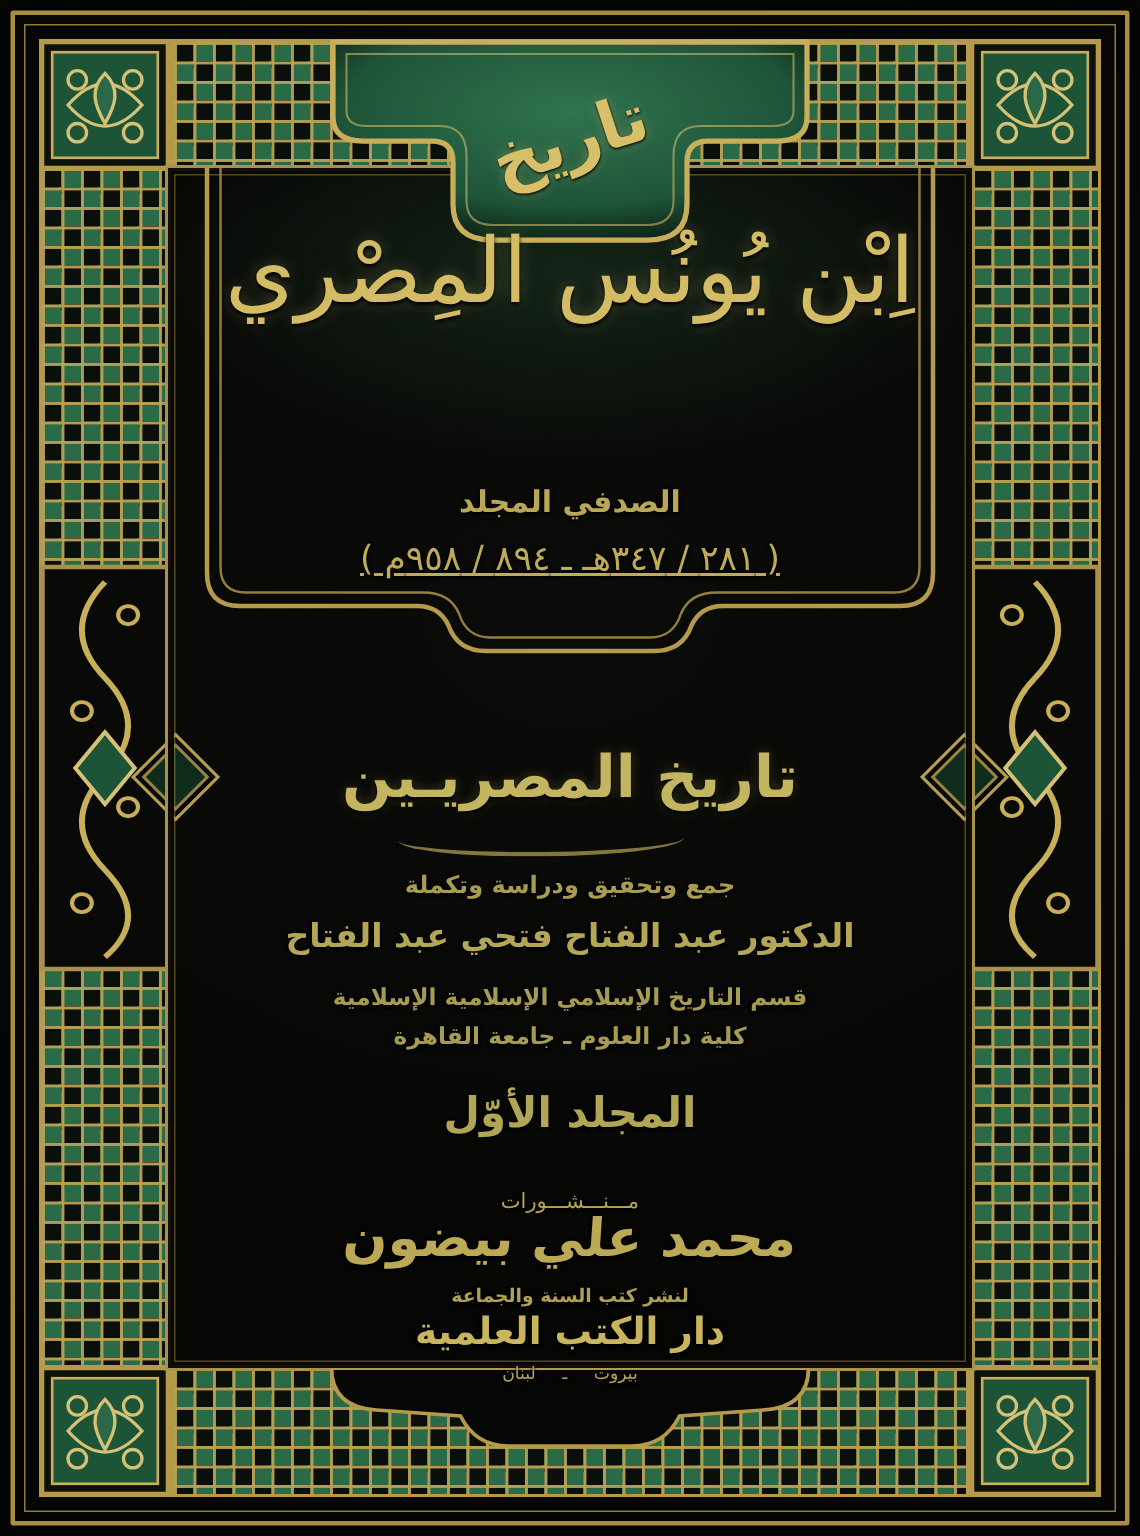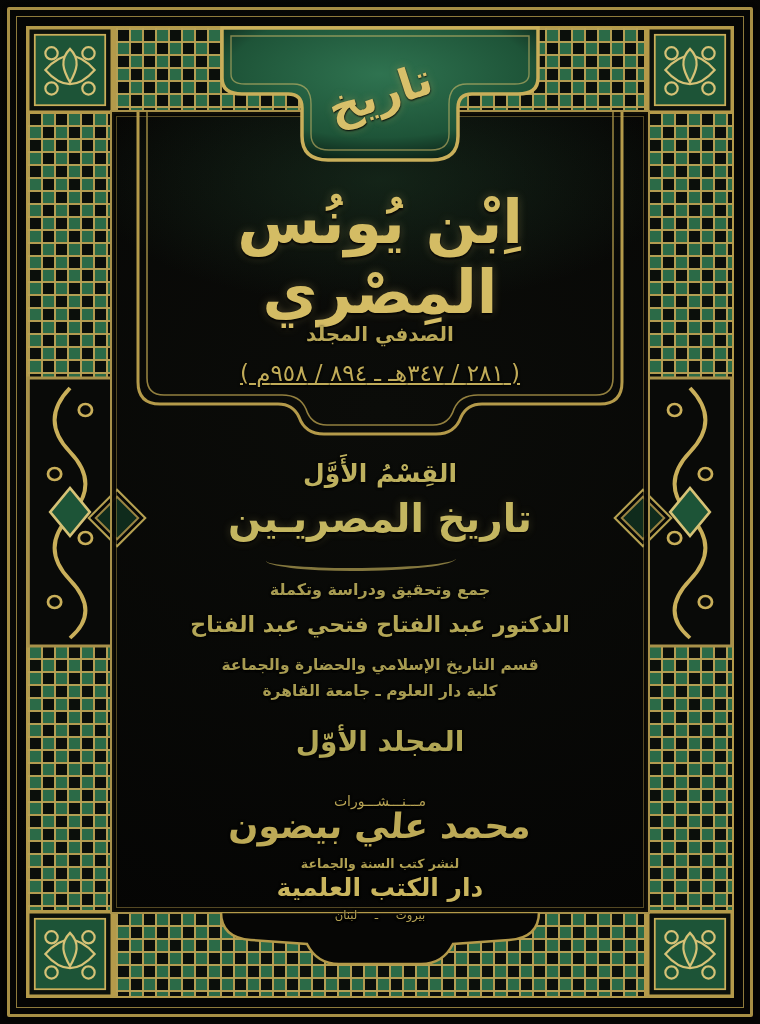--- a/index.html
+++ b/index.html
@@ -45,22 +45,22 @@
     position:absolute;top:42px;left:50%;
     transform:translateX(-50%) rotate(-18deg);
     font-size:44px;font-weight:bold;color:#d8c06a;direction:rtl;
     text-shadow:0 1px 2px #000,0 0 8px rgba(220,190,100,.35);
   }
   .cartouche{position:absolute;top:112px;left:118px;width:524px;height:340px;z-index:1;}
   .niche{position:absolute;bottom:54px;left:50%;transform:translateX(-50%);width:322px;height:58px;z-index:3;}
   
   .t{position:absolute;left:124px;right:124px;text-align:center;direction:rtl;z-index:5;
      color:#c3ab57;text-shadow:0 1px 2px #000,0 0 3px rgba(0,0,0,.6);}
-  .main-title{top:146px;font-size:60px;font-weight:bold;color:#d4bc64;
-     text-shadow:0 2px 3px #000,0 0 10px rgba(235,210,125,.28);margin-top:41px;}
+  .main-title{top:146px;font-size:60px;font-weight:normal;color:#d4bc64;
+     text-shadow:0 2px 3px #000,0 0 10px rgba(235,210,125,.28);}
   .author-line{top:289px;font-size:15.5px;color:#b2a052;}
   .nisba{top:322px;font-size:20px;font-weight:bold;color:#b8a757;}
   .dates{top:360px;font-size:23px;color:#c0ab58;text-decoration:underline;}
   .part-label{top:459px;font-size:25px;font-weight:bold;color:#bdb05e;}
   .part-title{top:496px;font-size:39px;font-weight:bold;color:#c4b660;
      text-shadow:0 2px 3px #000,0 0 8px rgba(210,195,110,.25);text-align:center;}
   .flourish{position:absolute;top:548px;left:50%;width:190px;height:20px;z-index:4;
      transform:translateX(-60%);border-bottom:3px solid #a3934c;border-radius:0 0 55% 45%;opacity:.8;}
   .edition-note{top:580px;font-size:16px;font-weight:bold;color:#a89c52;}
   .editor{top:612px;font-size:22px;font-weight:bold;color:#b3a656;}
@@ -188,27 +188,26 @@
   <div class="niche">
     <svg viewBox="0 0 322 58" width="322" height="58">
       <path d="M2 0 Q2 26 32 28 L88 32 Q98 52 120 52 H202 Q224 52 234 32 L290 28 Q320 26 320 0 Z" fill="#060605" stroke="#b49a4a" stroke-width="2.5"></path>
     </svg>
   </div>
 
   <div class="t main-title" lang="ar">اِبْن يُونُس المِصْري</div>
   <div class="t nisba" lang="ar">الصدفي المجلد</div>
   <div class="t dates" lang="ar">( ٢٨١ / ٣٤٧هـ ـ ٨٩٤ / ٩٥٨م )</div>
 
-  <div class="t part-label" lang="ar">القِسْمُ الأَوَّل</div>
   <div class="t part-title" lang="ar">تاريخ المصريـين</div>
   <div class="flourish"></div>
 
   <div class="t edition-note" lang="ar">جمع وتحقيق ودراسة وتكملة</div>
   <div class="t editor" lang="ar">الدكتور عبد الفتاح فتحي عبد الفتاح</div>
-  <div class="t department" lang="ar">قسم التاريخ الإسلامي والحضارة والجماعة</div>
+  <div class="t department" lang="ar">قسم التاريخ الإسلامي الإسلامية الإسلامية</div>
   <div class="t faculty" lang="ar">كلية دار العلوم ـ جامعة القاهرة</div>
 
   <div class="t pubs" lang="ar">مـــنـــشـــورات</div>
 
   <div class="t volume" lang="ar">المجلد الأوّل</div>
   <div class="t pub-person" lang="ar">محمد علي بيضون</div>
   <div class="t pub-tagline" lang="ar">لنشر كتب السنة والجماعة</div>
   <div class="t pub-house" lang="ar">دار الكتب العلمية</div>
   <div class="t pub-city" lang="ar">بيروت ـ لبنان</div>
 

